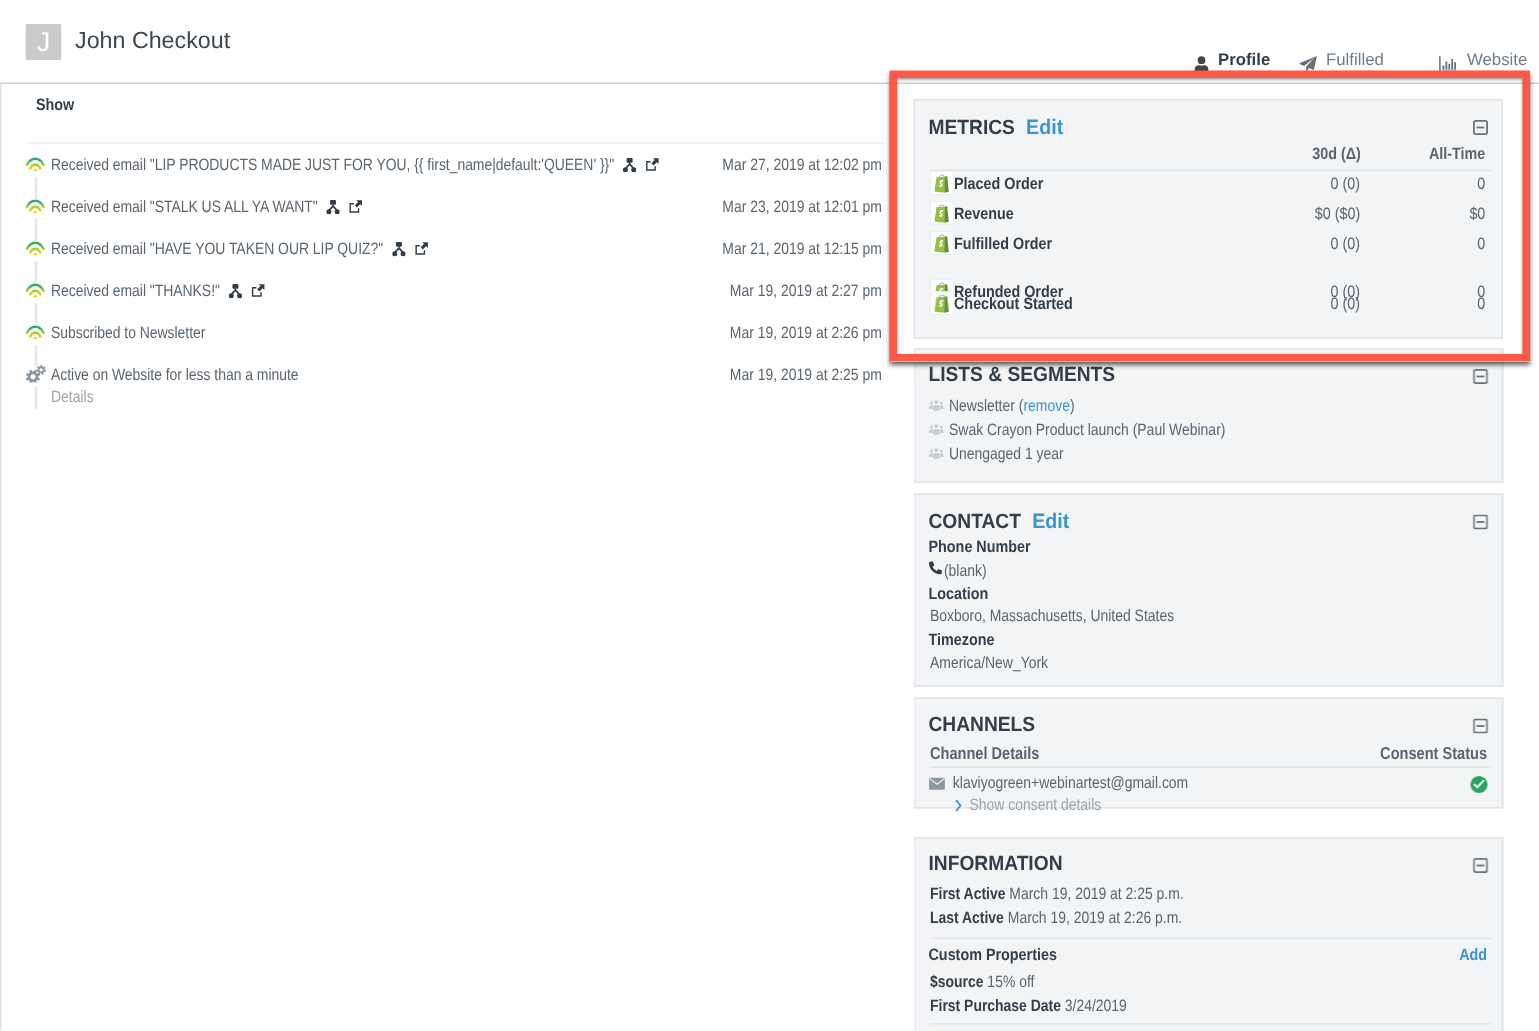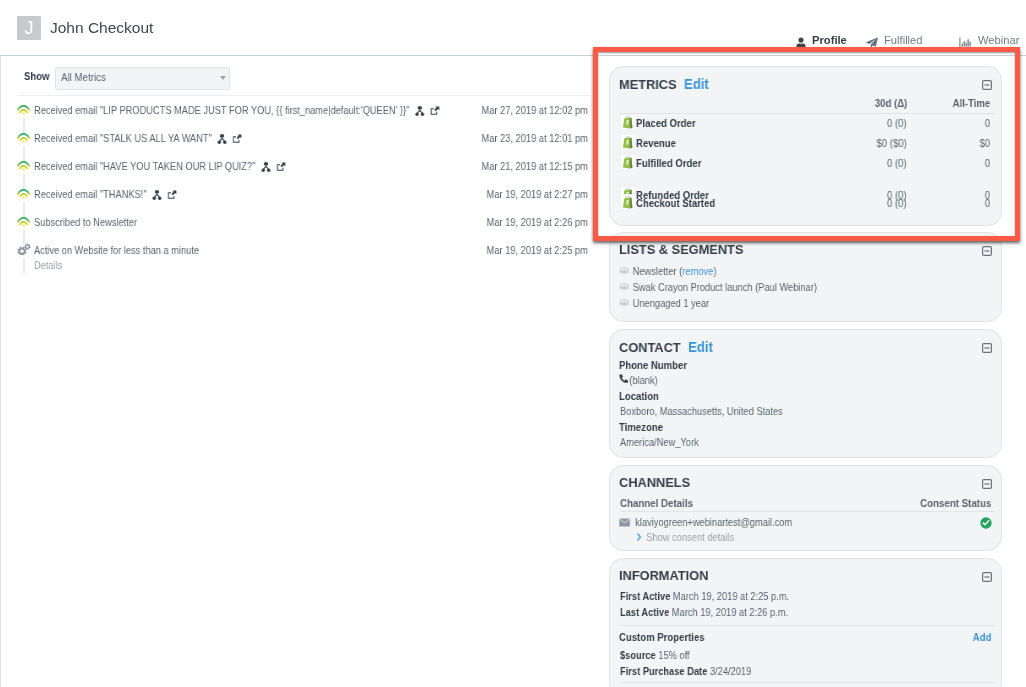--- a/index.html
+++ b/index.html
@@ -52,21 +52,21 @@
            white-space:nowrap;transform:scaleX(.845);transform-origin:0 0;letter-spacing:-.02px;}
   .rowtext .icn{display:inline-block;vertical-align:-2px;margin-left:8px;transform:scaleX(1.183);}
   .rowdate{will-change:transform;position:absolute;right:6px;top:3px;font-size:11px;color:#5a6570;
            white-space:nowrap;transform:scaleX(.845);transform-origin:100% 0;}
   .details{will-change:transform;position:absolute;left:33px;top:18px;font-size:11px;color:#9aa4ad;transform:scaleX(.845);transform-origin:0 0;}
 
   
   .rightcol{position:absolute;left:593px;top:56px;width:433px;height:631px;
             background:#fff;box-sizing:border-box;}
   .panel{position:absolute;left:16px;width:393px;background:#f2f4f6;
-         border:1px solid #dfe3e8;box-sizing:border-box;border-radius:14px;}
+         border:1px solid #dfe3e8;box-sizing:border-box;border-radius:0;}
   .ptitle{will-change:transform;position:absolute;left:9px;font-size:13.7px;font-weight:bold;color:#333e48;
           white-space:nowrap;transform:scaleX(.935);transform-origin:0 0;}
   .pedit{font-size:14px;font-weight:bold;color:#3a94d4;margin-left:8px;cursor:pointer;}
   .collapse{position:absolute;right:9px;width:10px;height:10px;cursor:pointer;line-height:0;}
 
   .mhead{position:absolute;font-size:11px;font-weight:bold;color:#5a6570;
           white-space:nowrap;transform:scaleX(.87);transform-origin:100% 0;will-change:transform;}
   .mrow{position:absolute;left:0;width:391px;height:20px;}
   .mrow .mi{position:absolute;left:10px;top:-2px;width:16px;height:16px;}
   .mrow .mlabel{position:absolute;left:26px;top:1px;font-size:11px;font-weight:bold;color:#333e48;
@@ -138,32 +138,28 @@
         </span>
         <span class="nlabel">Fulfilled</span>
       </div>
       <div class="navitem" style="left:959px">
         <span class="nicon">
           <svg width="13" height="12" viewBox="0 0 14 13">
               <path fill="#66737e" d="M.4.6h1.1v10.5h12.1v1.1H.4z"></path>
               <path fill="#66737e" d="M2.9 7.1h1.3v3.2H2.9zM5 4.3h1.3v6H5zM7.1 6h1.3v4.3H7.1zM9.2 2.5h1.3v7.8H9.2zM11.3 4.9h1.3v5.4h-1.3z"></path>
             </svg>
         </span>
-        <span class="nlabel">Webinar</span>
+        <span class="nlabel">Website</span>
       </div>
     </div>
   </div>
 
   <div class="leftcol">
     <div class="showrow">
       <span class="showlabel">Show</span>
-      <div class="selbox">
-        <span class="seltext">All Metrics</span>
-        <span class="caret"></span>
-      </div>
     </div>
     <div class="tl">
       <div class="hrule"></div>
 
       <div id="tlrows">
           <div class="row" style="top: 7px;">
             <span class="rowicon">
               <svg width="13" height="10" viewBox="0 0 26 20">
                 <defs>
                   <linearGradient id="sg" gradientUnits="userSpaceOnUse" x1="0" y1="0" x2="0" y2="20">
@@ -494,21 +490,21 @@
           <span class="fval" style="top:44px"><span class="icn"><svg width="9" height="9" viewBox="0 0 16 16">
                 <path fill="#313d48" d="M15.1 11.3 11.6 9.8a.8.8 0 0 0-.9.22l-1.5 1.86a11.6 11.6 0 0 1-5.1-5.1l1.86-1.5a.8.8 0 0 0 .22-.9L4.7.88A.8.8 0 0 0 3.8.42L.6 1.2a.8.8 0 0 0-.6.8A14 14 0 0 0 14 16a.8.8 0 0 0 .78-.6l.78-3.2a.8.8 0 0 0-.46-.9z"></path>
               </svg></span>(blank)</span>
           <span class="flabel" style="top:60px">Location</span>
           <span class="fval" style="top:75px">Boxboro, Massachusetts, United States</span>
           <span class="flabel" style="top:91px">Timezone</span>
           <span class="fval" style="top:106px">America/New_York</span>
         </div>
     </div>
 
-    <div class="panel" id="panel-channels" style="top: 409px; height: 86px;">
+    <div class="panel" id="panel-channels" style="top: 409px; height: 74px;">
       <div class="ptitle" style="top: 9px;">CHANNELS</div>
       <span class="collapse" style="top: 13px;">
         <svg width="10" height="10" viewBox="0 0 10 10">
             <rect x="0.6" y="0.6" width="8.8" height="8.8" rx="1.2" fill="none" stroke="#68737e" stroke-width="1.2"></rect>
             <rect x="2.4" y="4.4" width="5.2" height="1.2" fill="#68737e"></rect>
           </svg>
       </span>
       <div id="channels-body">
           <span class="chhead" style="top:31px;left:10px;transform-origin:0 0">Channel Details</span>
           <span class="chhead" style="top:31px;right:10px;transform-origin:100% 0">Consent Status</span>

